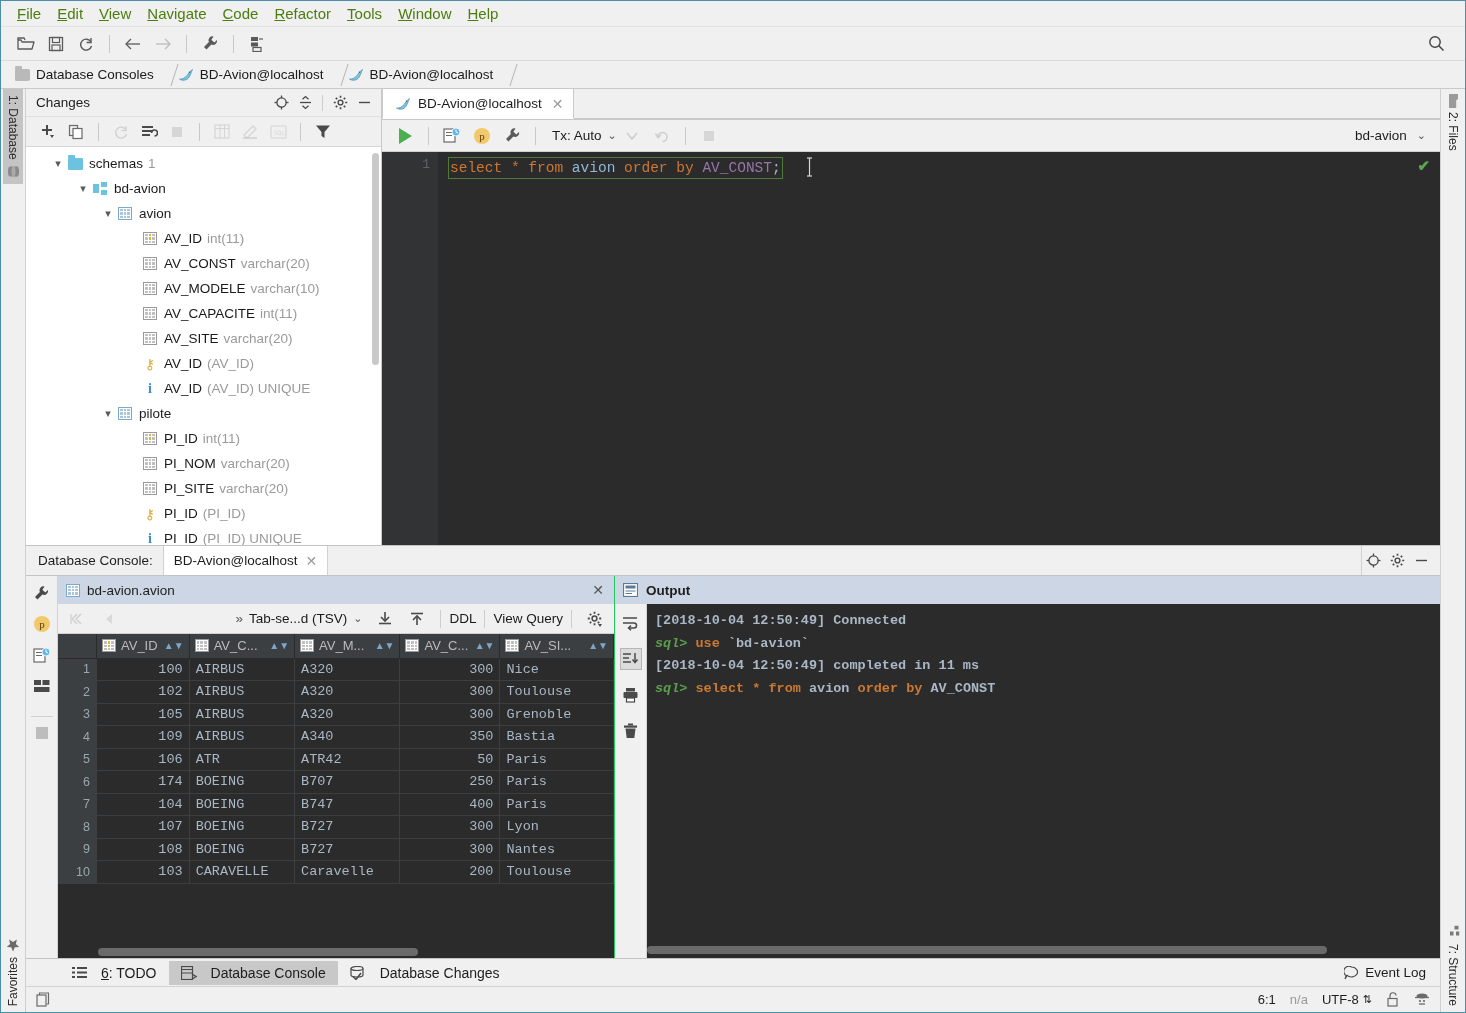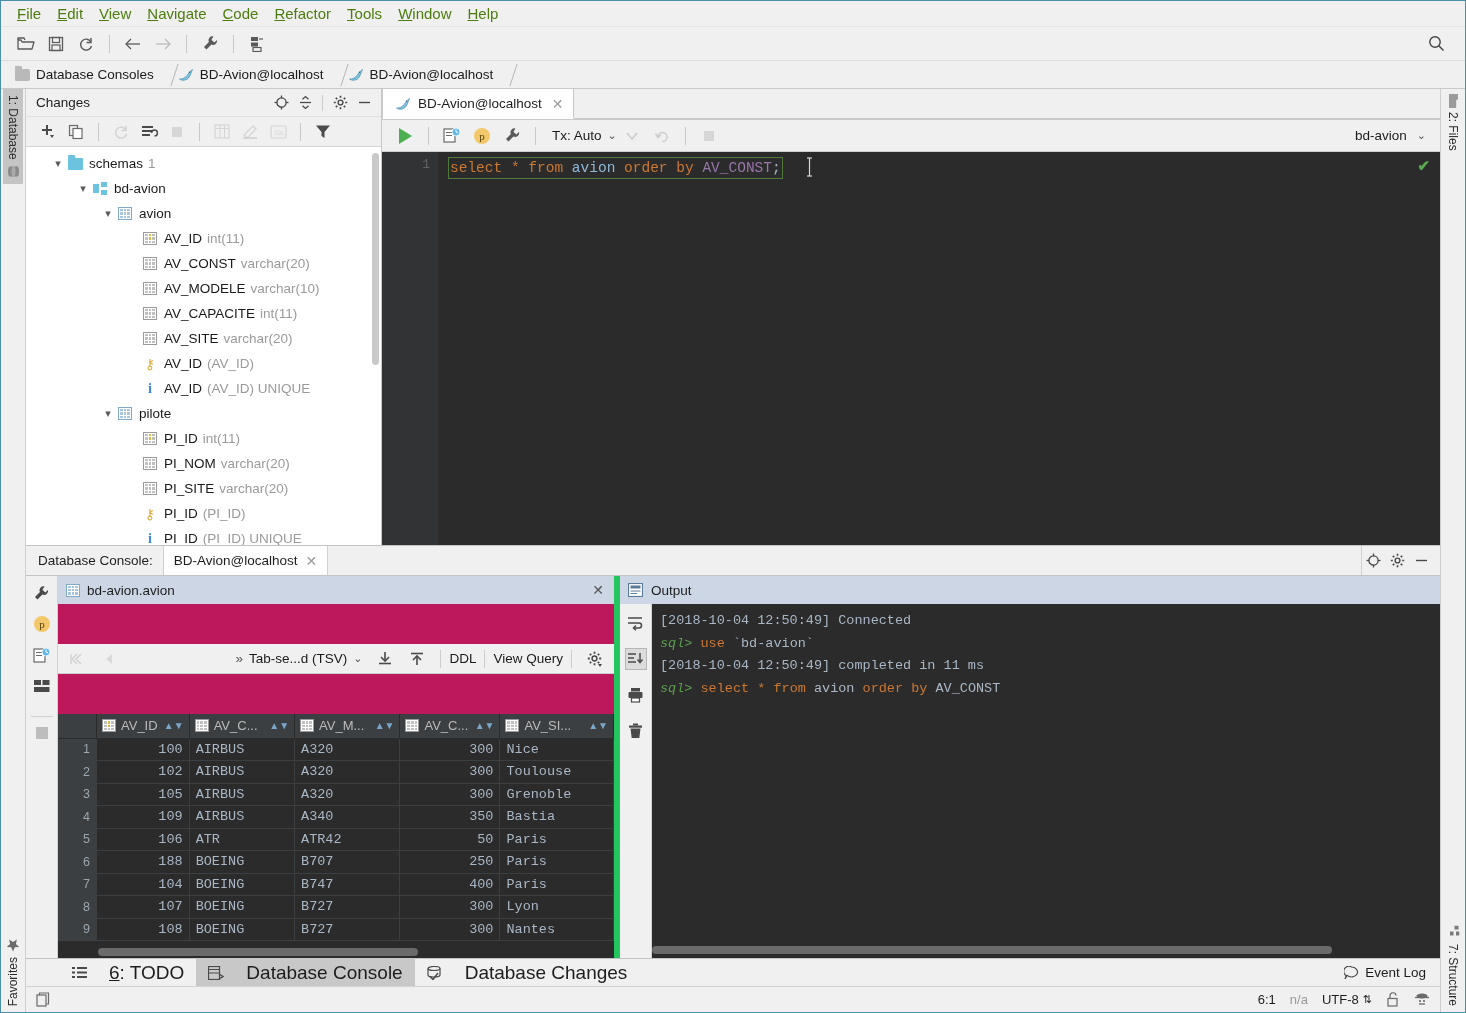--- a/index.html
+++ b/index.html
@@ -232,21 +232,21 @@
   .bw-strip { flex: 1 1 auto; height:30px; }
   .bw-acts { display:flex; align-items:center; gap:2px; padding-right:8px; border-left:1px solid #d0d0d0; height: 30px; }
 
   .bw-body { flex: 1 1 auto; display: flex; min-height: 0; border-top:1px solid #c3c3c3; }
   .bw-left-icons {
     width: 32px; flex: 0 0 32px; background:#f0f0f0; display:flex; flex-direction:column;
     align-items:center; padding-top: 6px; gap: 9px; border-right:1px solid #d2d2d2;
   }
   .smallicon { width:22px; height:22px; display:flex; align-items:center; justify-content:center; color:#4e4e4e; }
 
-  .resultpanel { flex: 0 0 556px; display:flex; flex-direction:column; min-width:0;gap:40px; }
+  .resultpanel { flex: 0 0 556px; display:flex; flex-direction:column; min-width:0; }
   .rp-tabrow {
     height: 28px; flex:0 0 28px; background:#ccd6e4; display:flex; align-items:center;
     padding-left: 8px;
   }
   .rp-tab { display:flex; align-items:center; gap:7px; font-size:13.5px; }
   .rp-tabrow .x { margin-left:auto; margin-right:10px; color:#555; font-size:14px; }
   .rp-toolbar {
     height: 30px; flex:0 0 30px; background:#f0f0f0; display:flex; align-items:center;
     gap: 2px; padding: 0 4px; border-bottom:1px solid #d0d0d0;
   }
@@ -269,41 +269,41 @@
   table.grid td.num { text-align: right; }
   table.grid td.rownum {
     background:#3c3f41; color:#9aa7b0; text-align:right; width: 38px;
     font-family:"Liberation Sans", sans-serif; font-size: 12.5px;
   }
   .hscroll {
     position:absolute; bottom:2px; left: 40px; width: 320px; height: 8px;
     background:#6a6a6a; border-radius:4px;
   }
 
-  .outputpanel { flex: 1 1 auto; display:flex; flex-direction:column; min-width:0; border-left:6px solid #22c55e; }
+  .outputpanel { flex: 1 1 auto; display:flex; flex-direction:column; min-width:0; border-left:1px solid #22c55e;font-weight:bold; }
   .op-tabrow { height:28px; flex:0 0 28px; background:#ccd6e4; display:flex; align-items:center; gap:8px; padding-left:8px; font-size:13.5px; }
   .op-body { flex:1 1 auto; display:flex; min-height:0; }
   .op-icons { width:32px; flex:0 0 32px; background:#f0f0f0; display:flex; flex-direction:column; align-items:center; padding-top:8px; gap:14px; border-right:1px solid #d2d2d2;}
   .op-icons .sel { background:#dcdcdc; border:1px solid #b6b6b6; }
   .op-console {
     flex:1 1 auto; background:#2b2b2b; color:#a9b7c6;
     font-family:"Liberation Mono", monospace; font-size: 13.5px; line-height:22.5px;
     padding: 6px 0 0 8px; overflow:hidden; white-space: nowrap; position: relative;
   }
   .op-console .sqlp { color:#5a9e4c; font-style: italic; }
   .op-console .okw { color:#cc7832; }
   .op-console .otbl { color:#a9b7c6; }
   .ohscroll { position:absolute; bottom: 4px; left: 0px; width: 680px; height:8px; background:#6a6a6a; border-radius:4px; }
 
   
   .toolbtnbar {
     height: 28px; flex: 0 0 28px; background:#f0f0f0; display:flex; align-items:center;
     border-top:1px solid #c3c3c3; padding-left: 34px;
   }
-  .tw-tab { display:flex; align-items:center; gap:22px; font-size:19px; padding: 4px 12px; }
+  .tw-tab { display:flex; align-items:center; gap:14px; font-size:14px; padding: 4px 12px; }
   .tw-tab.active { background:#c8c8c8; }
   .tw-right { margin-left:auto; display:flex; align-items:center; gap:6px; padding-right: 14px; font-size:13.5px; }
 
   .statusbar {
     height: 26px; flex: 0 0 26px; background:#f0f0f0; display:flex; align-items:center;
     border-top:1px solid #d2d2d2; padding: 0 10px; font-size: 13px;
   }
   .sb-right { margin-left:auto; display:flex; align-items:center; gap:14px; }
   .sb-dim { color:#9a9a9a; }
 
@@ -1120,21 +1120,21 @@
                     <tr>
                       <td class="rownum">5</td>
                       <td class="num">106</td>
                       <td class="">ATR</td>
                       <td class="">ATR42</td>
                       <td class="num">50</td>
                       <td class="">Paris</td>
                     </tr>
                     <tr>
                       <td class="rownum">6</td>
-                      <td class="num">188</td>
+                      <td class="num">174</td>
                       <td class="">BOEING</td>
                       <td class="">B707</td>
                       <td class="num">250</td>
                       <td class="">Paris</td>
                     </tr>
                     <tr>
                       <td class="rownum">7</td>
                       <td class="num">104</td>
                       <td class="">BOEING</td>
                       <td class="">B747</td>
@@ -1149,20 +1149,28 @@
                       <td class="num">300</td>
                       <td class="">Lyon</td>
                     </tr>
                     <tr>
                       <td class="rownum">9</td>
                       <td class="num">108</td>
                       <td class="">BOEING</td>
                       <td class="">B727</td>
                       <td class="num">300</td>
                       <td class="">Nantes</td>
+                    </tr>
+                    <tr>
+                      <td class="rownum">10</td>
+                      <td class="num">103</td>
+                      <td class="">CARAVELLE</td>
+                      <td class="">Caravelle</td>
+                      <td class="num">200</td>
+                      <td class="">Toulouse</td>
                     </tr>
                   </tbody>
               </table>
               <div class="hscroll"></div>
             </div>
           </div>
 
           <div class="outputpanel">
             <div class="op-tabrow">
               <svg width="15" height="14" viewBox="0 0 15 14">

